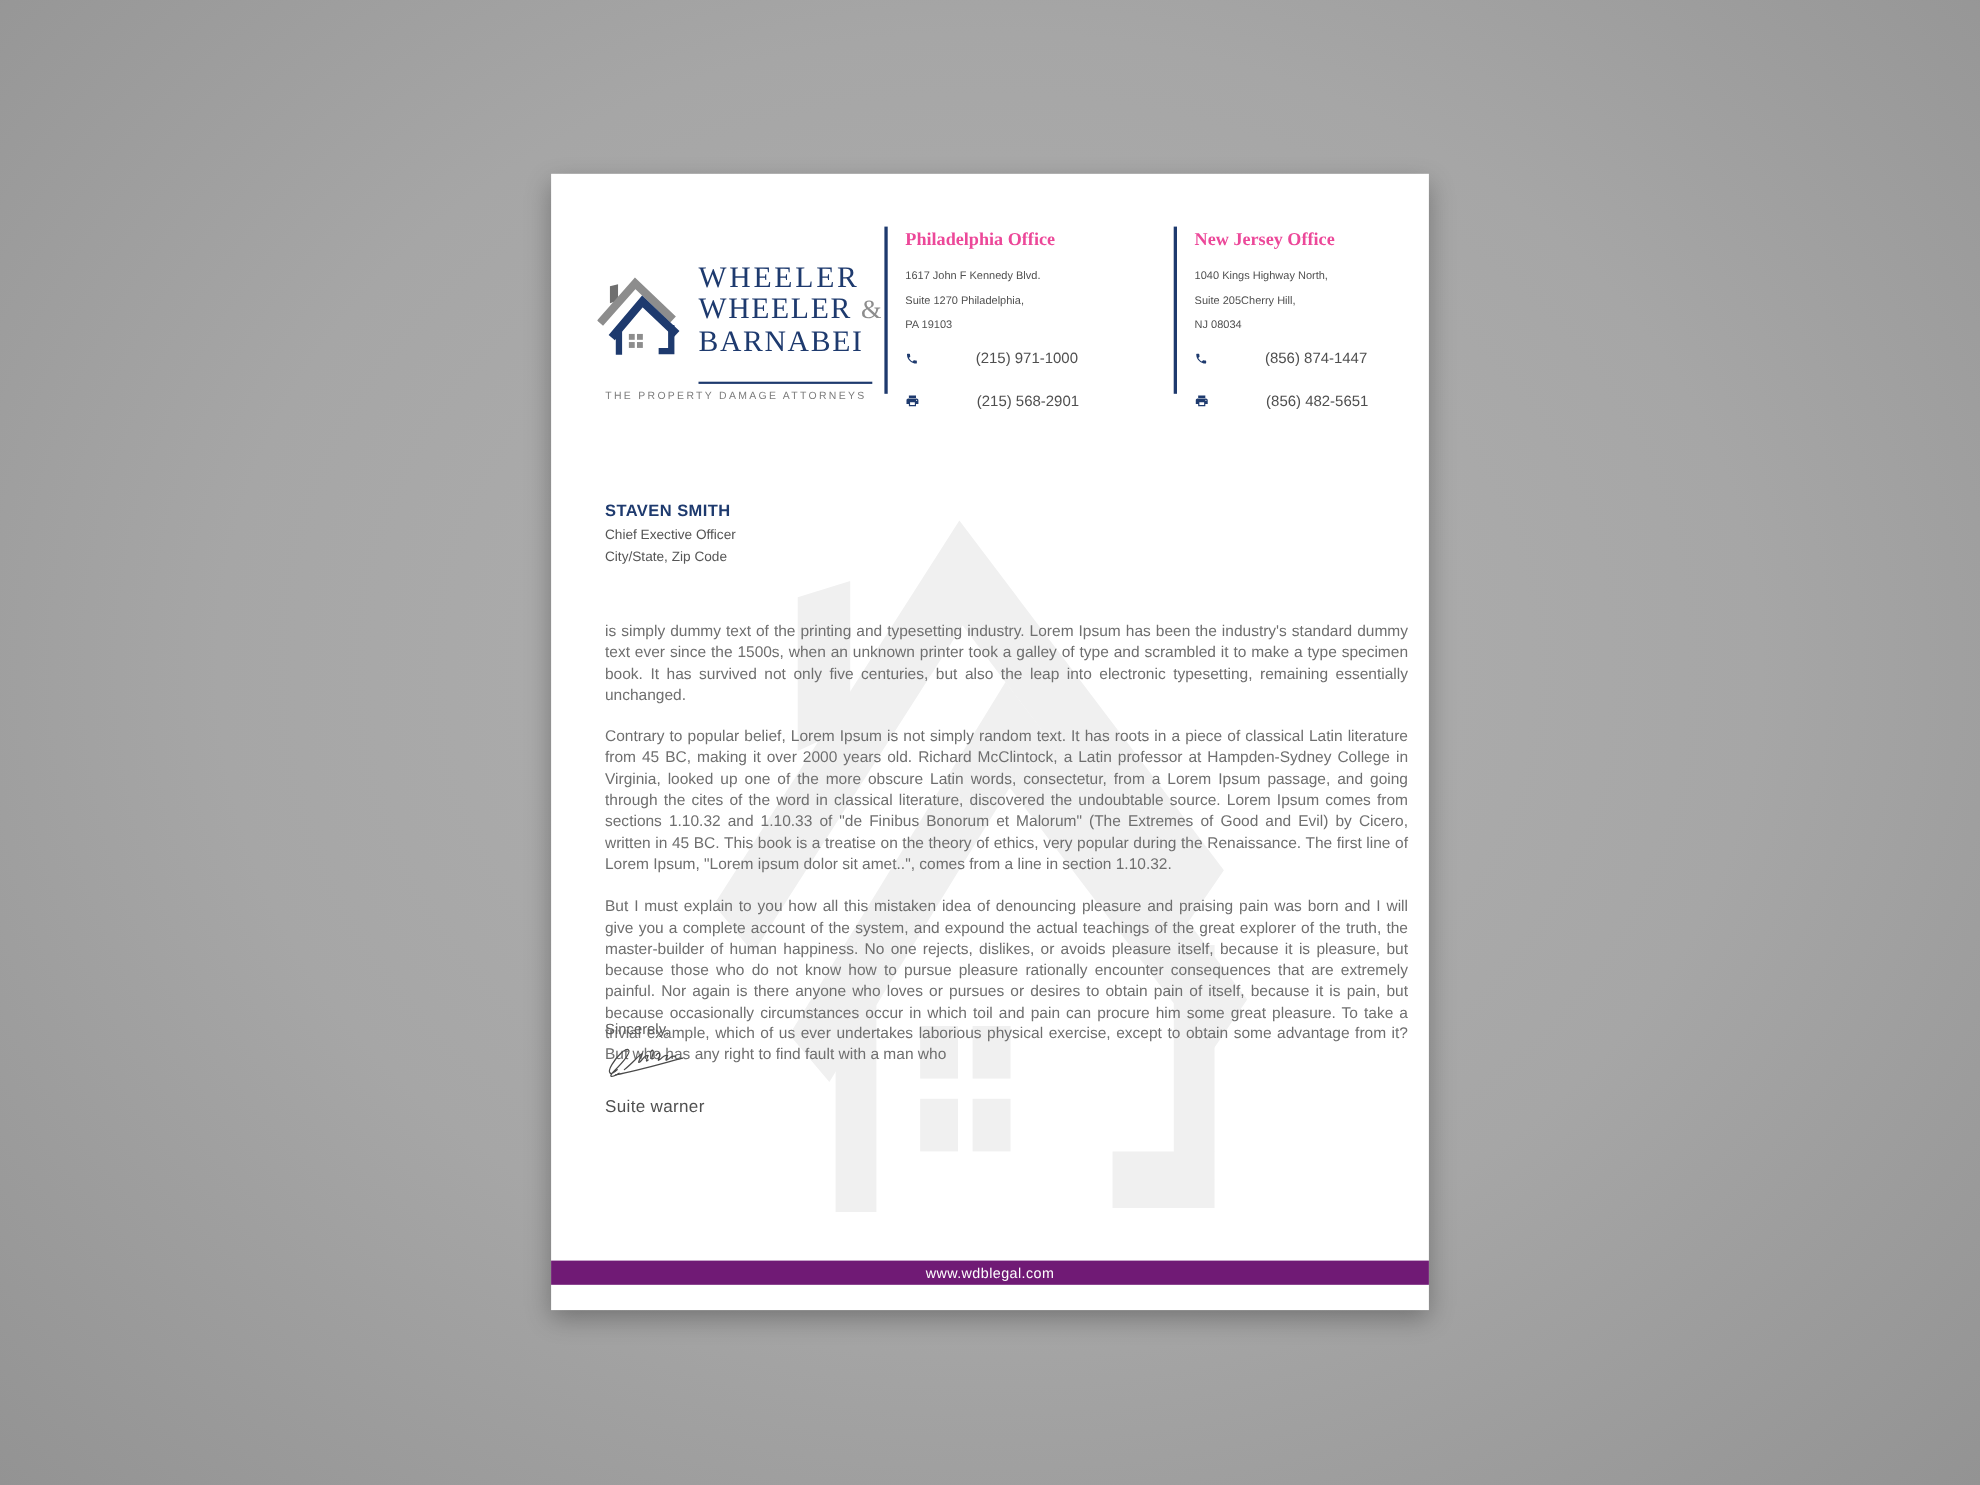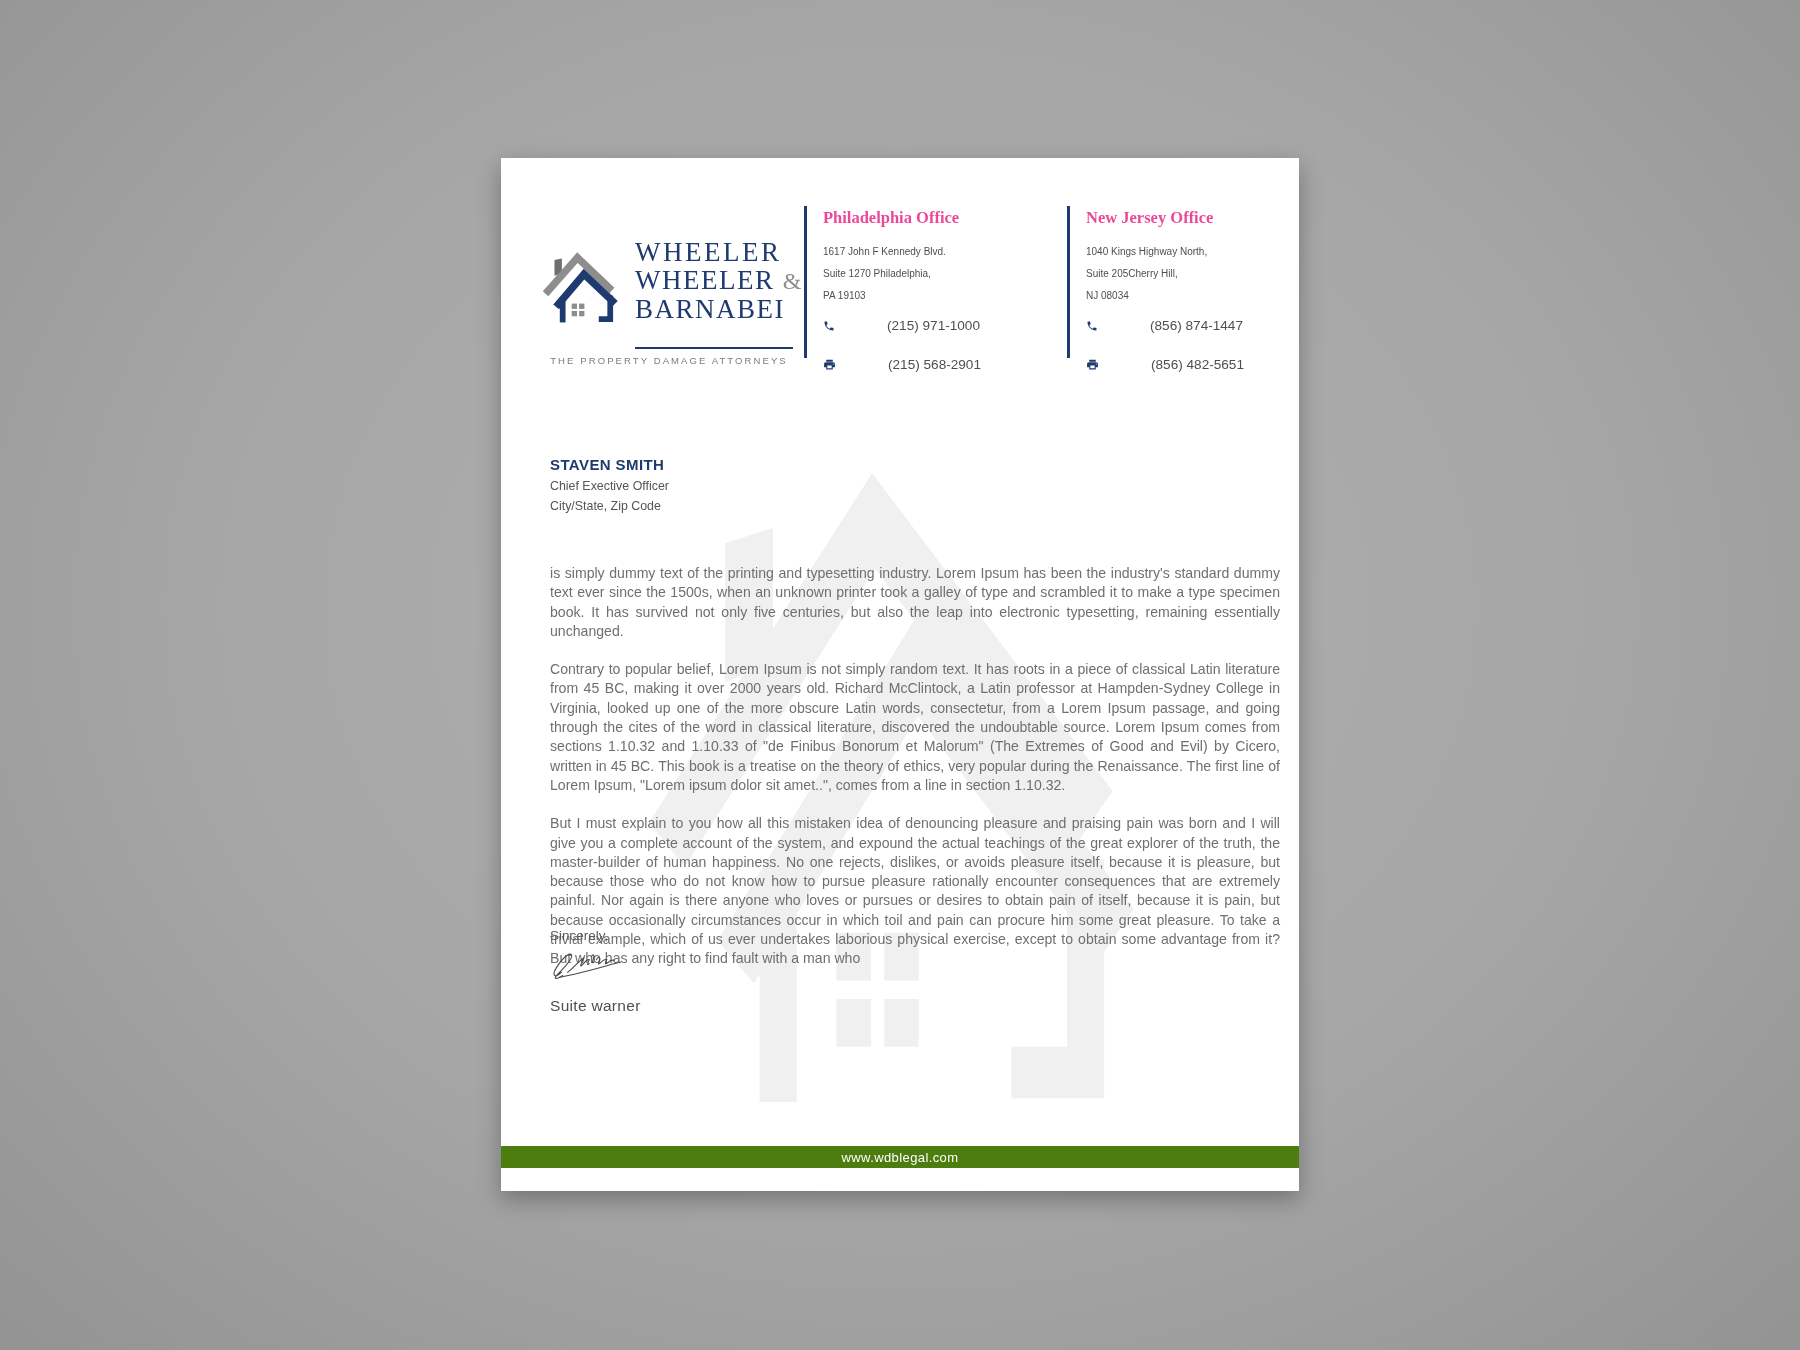--- a/index.html
+++ b/index.html
@@ -36,21 +36,21 @@
   .recipient-line{font-size:12.4px;color:#555555;margin-top:6px;}
   
   .letter-body{position:absolute;left:49px;top:406px;width:730px;color:#6f6f6f;font-size:14.1px;line-height:19.3px;text-align:justify;}
   .letter-body p{margin:0 0 19px 0;}
   
   .closing{position:absolute;left:49px;top:770px;}
   .salutation{font-size:13.5px;color:#5c5c5c;}
   .signature{margin-top:2px;}
   .signer{font-size:15.5px;color:#4f4f4f;margin-top:6px;letter-spacing:0.3px;}
   
-  .footer-bar{position:absolute;left:0;right:0;top:988px;height:22px;background:#4d7c0f;display:flex;align-items:center;justify-content:center;}
+  .footer-bar{position:absolute;left:0;right:0;top:988px;height:22px;background:#701a75;display:flex;align-items:center;justify-content:center;}
   .footer-url{color:#ffffff;font-size:13px;letter-spacing:0.4px;}
 </style>
 </head>
 <body>
 
 <div class="canvas">
   <div class="page">
 
     <svg class="watermark" viewBox="0 0 100 96" preserveAspectRatio="none" aria-hidden="true">
       <g fill="none" stroke="#f0f0f0">

